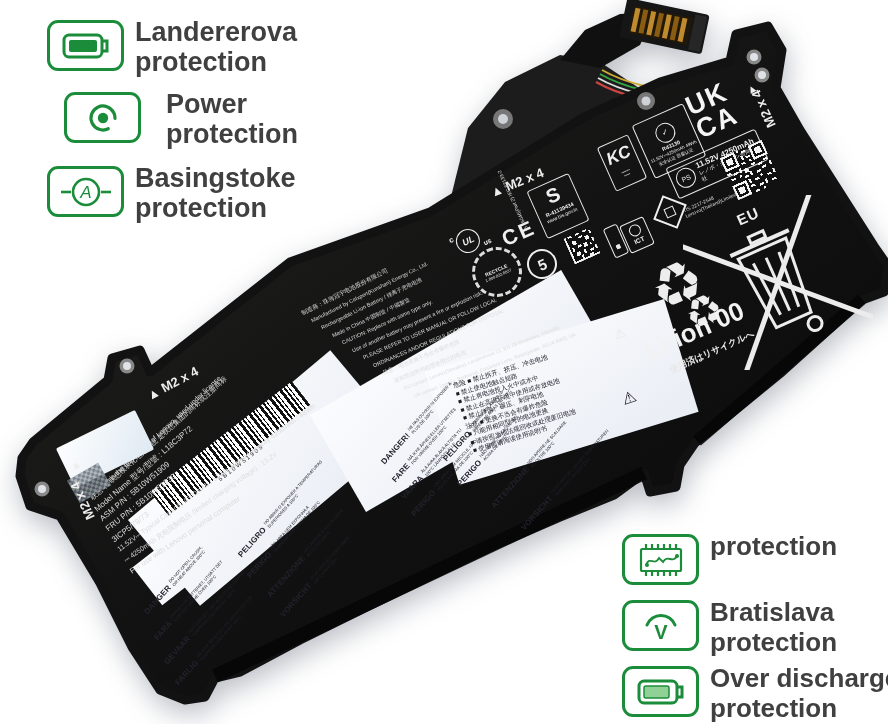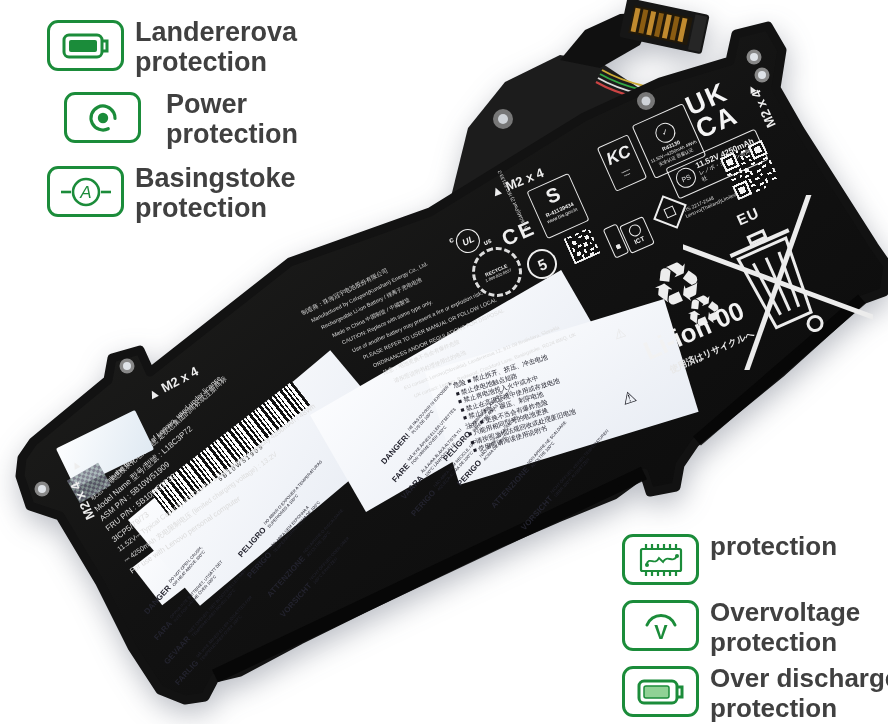--- a/index.html
+++ b/index.html
@@ -398,21 +398,21 @@
       </div>
   </div>
   <div class="badge" style="left:622px;top:600px;">
     <div class="bicon">
       <svg width="44" height="34" viewBox="0 0 44 34">
           <path d="M8,16 A15,15 0 0 1 36,16" fill="none" stroke="#1b8c3a" stroke-width="3" stroke-linecap="round"></path>
           <text x="22" y="30" text-anchor="middle" font-size="20" font-weight="bold" fill="#1b8c3a" font-family="Liberation Sans,sans-serif">V</text>
         </svg>
     </div>
     <div class="btxt" style="font-size:26px;">
-        <div>Overvoltage</div>
+        <div>Bratislava</div>
         <div>protection</div>
       </div>
   </div>
   <div class="badge" style="left:622px;top:666px;">
     <div class="bicon">
       <svg width="48" height="30" viewBox="0 0 48 30">
           <rect x="2" y="4" width="38" height="22" rx="5" fill="none" stroke="#1b8c3a" stroke-width="3"></rect>
           <rect x="7" y="9" width="25" height="12" rx="2" fill="#90d295" stroke="#1b8c3a" stroke-width="1.5"></rect>
           <path d="M41,10 h4 v10 h-4" fill="none" stroke="#1b8c3a" stroke-width="3"></path>
         </svg>

